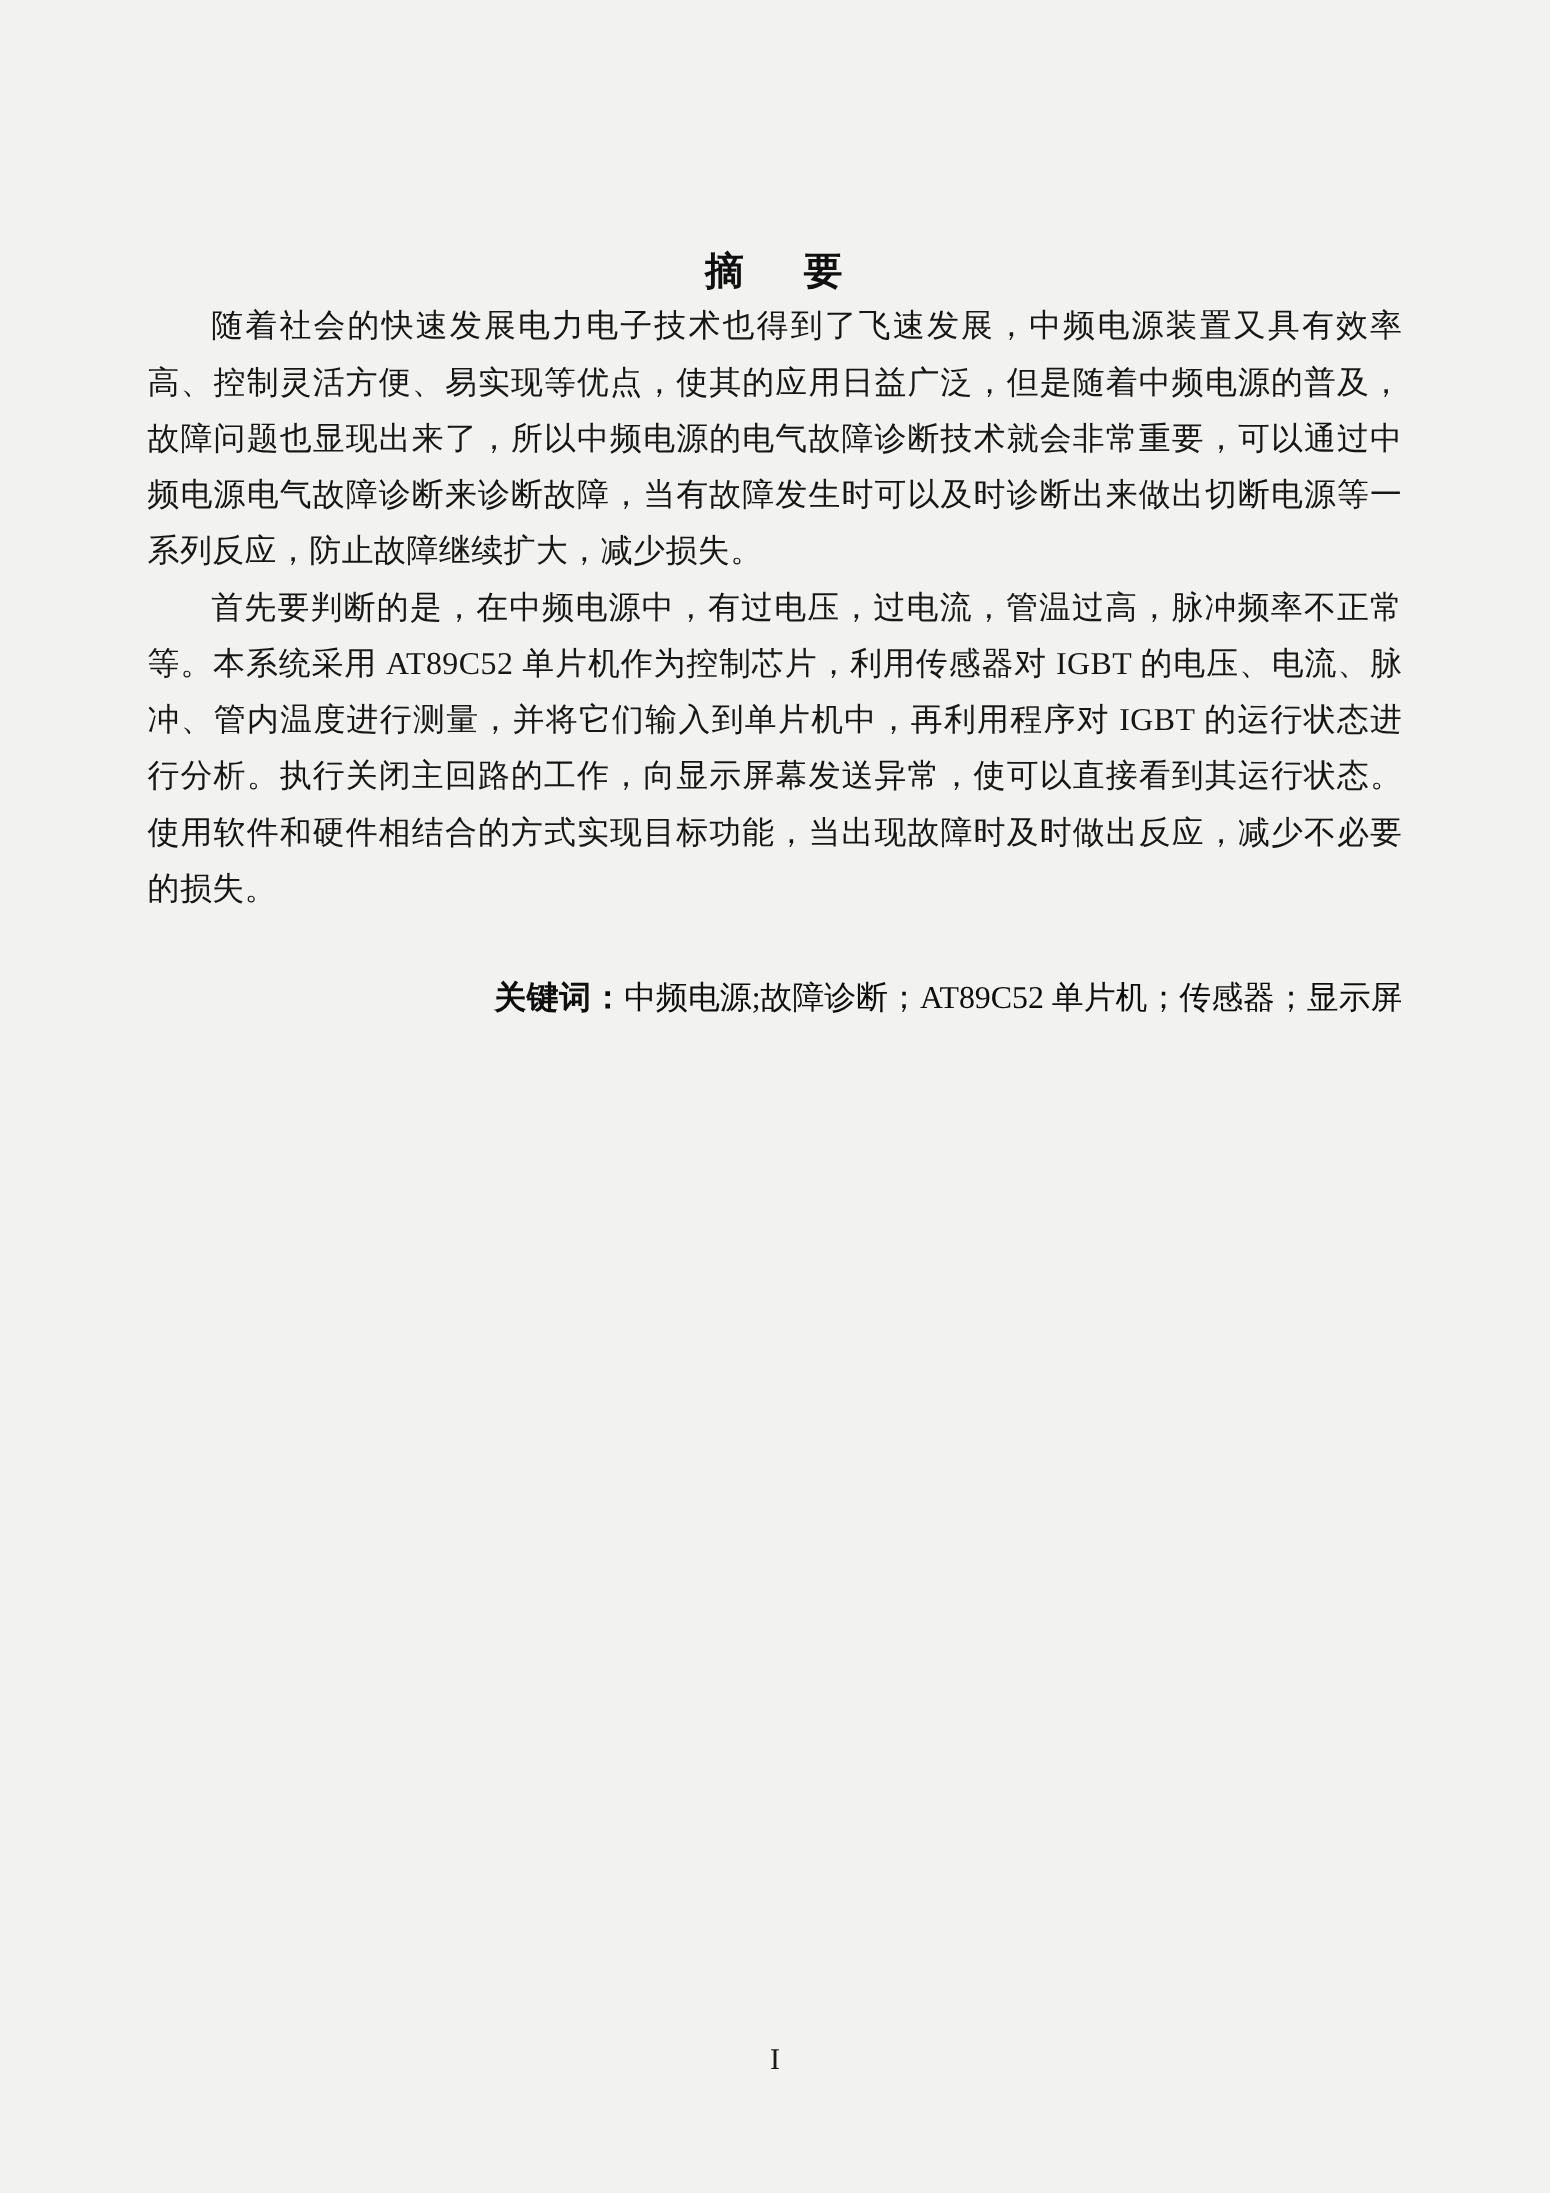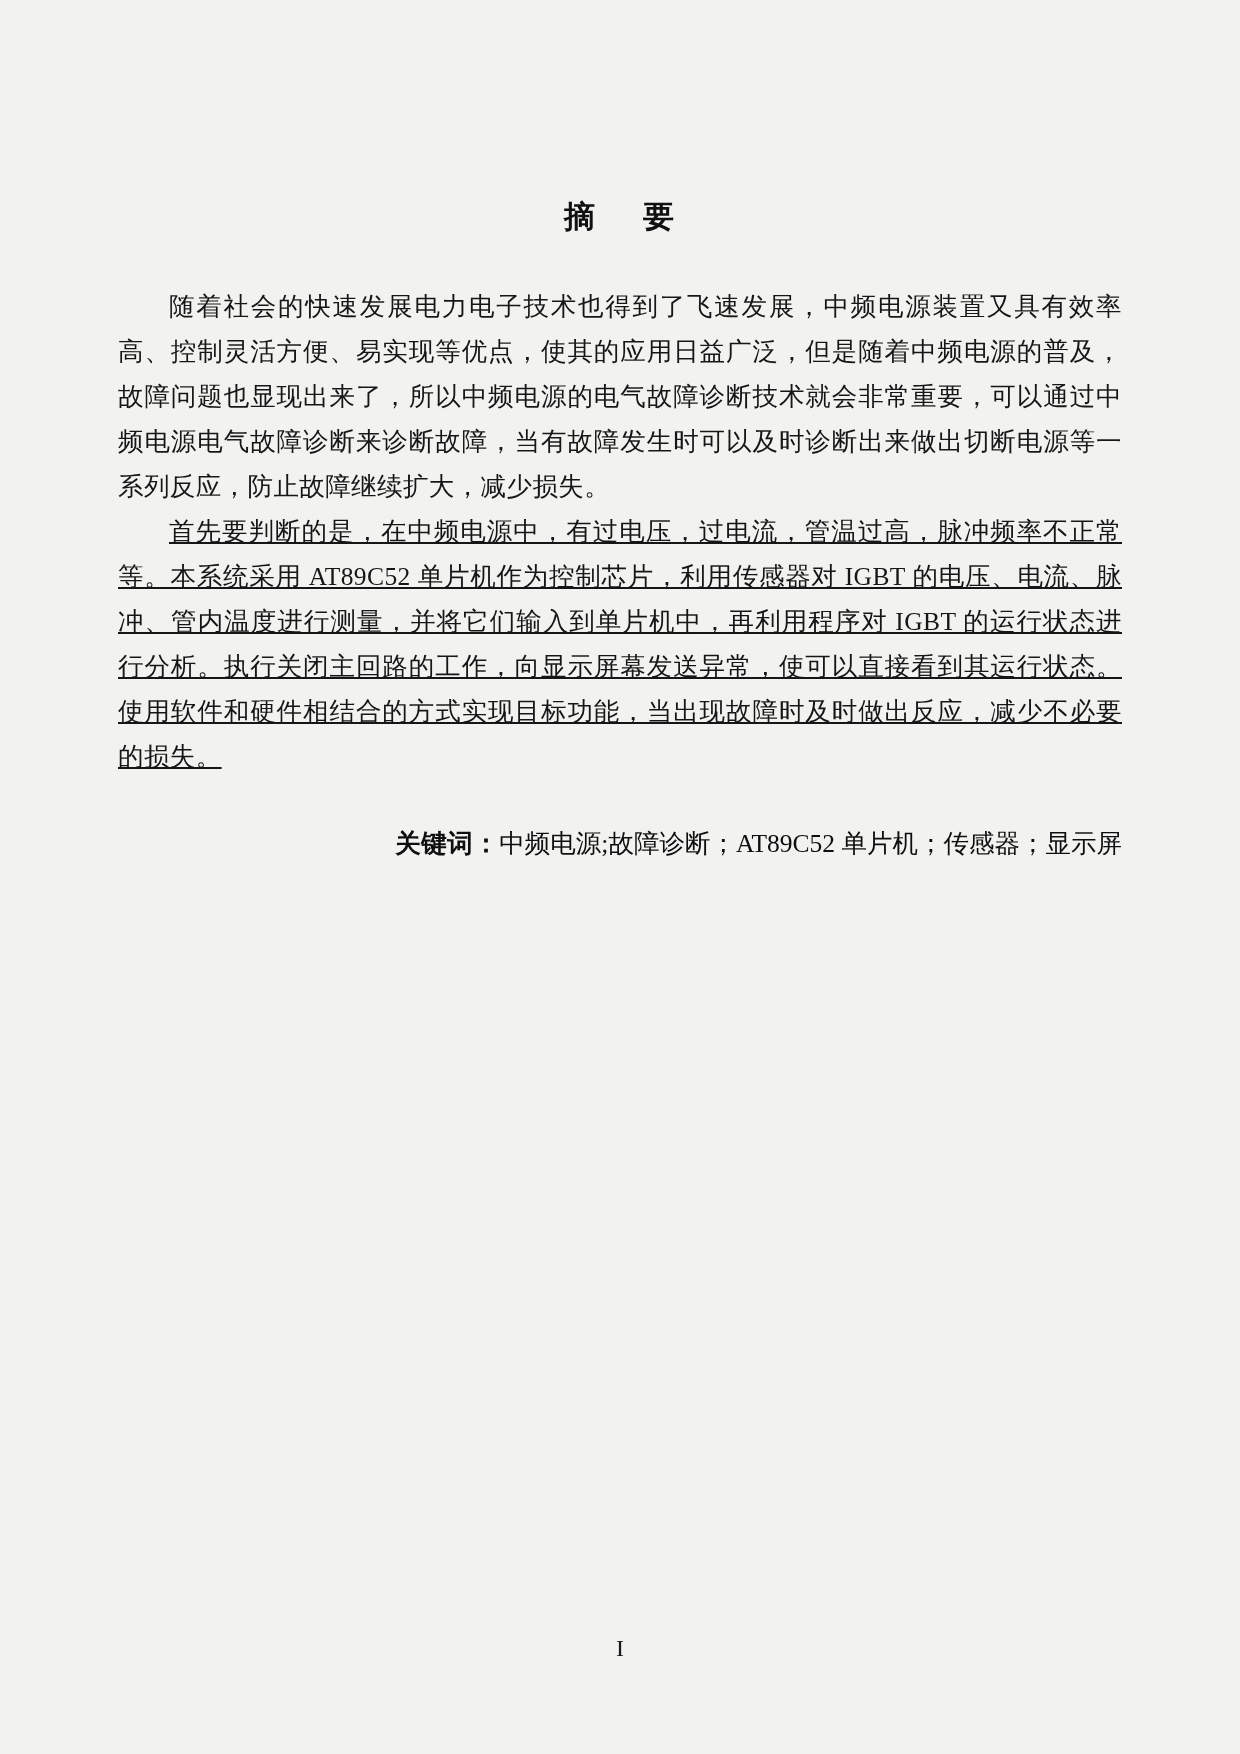--- a/index.html
+++ b/index.html
@@ -32,35 +32,33 @@
     font-weight: bold;
     font-size: 31px;
     letter-spacing: 2px;
     color: #101010;
   }
   .doc-title .gap {
     display: inline-block;
     width: 46px;
   }
   .body-block {
-    margin-top: 46px;
   }
   p.para {
     margin: 0 0 0 0;
     font-size: 25.5px;
     line-height: 45px;
     text-align: justify;
     text-justify: inter-ideograph;
     text-indent: 2em;
     color: #161616;
     letter-spacing: 0.4px;
   }
   p.para + p.para {
     margin-top: 0;
-    text-decoration: underline;
   }
   .keywords {
     margin-top: 42px;
     font-size: 25.5px;
     line-height: 45px;
     text-align: right;
     color: #0e0e0e;
   }
   .keywords .kw-label {
     font-family: "Liberation Sans", "DejaVu Sans", sans-serif;

